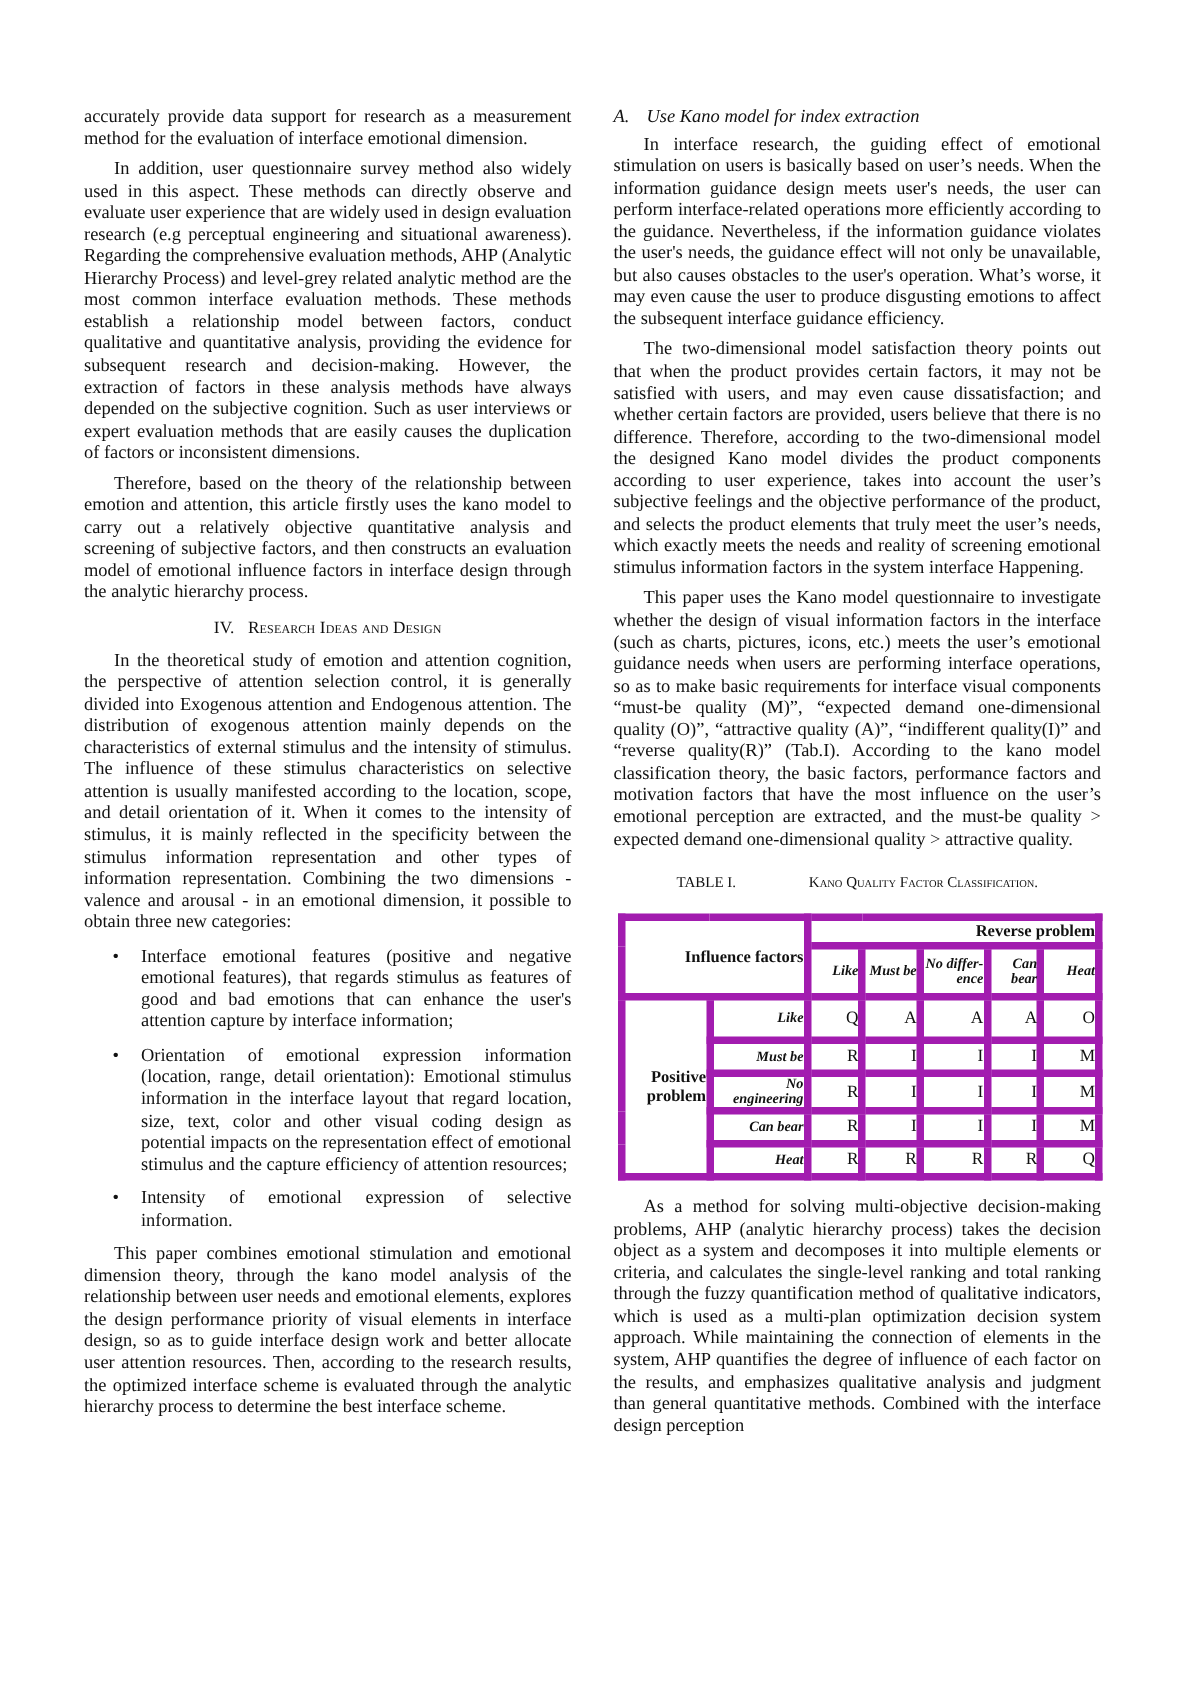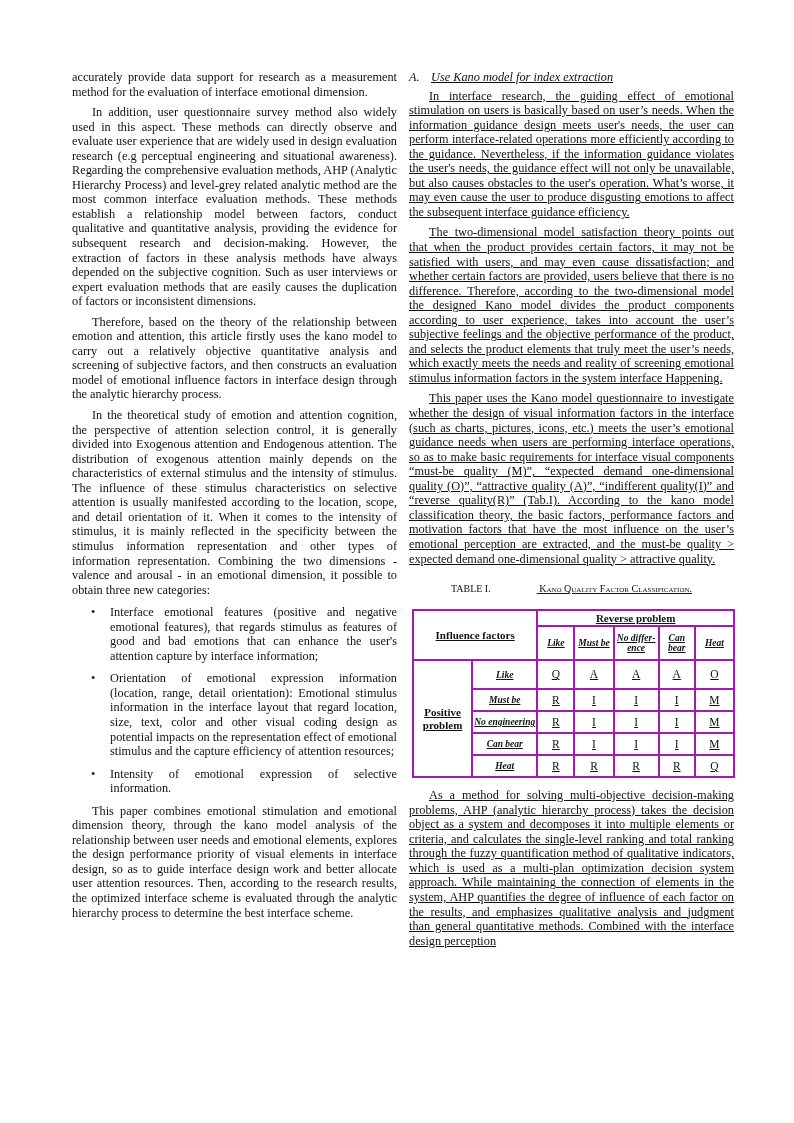--- a/index.html
+++ b/index.html
@@ -1,46 +1,50 @@
 <!DOCTYPE html>
 <html><head>
 <meta charset="utf-8">
 <style>
   html, body { margin: 0; padding: 0; background: #ffffff; }
   body { width: 794px; height: 1123px; position: relative; overflow: hidden;
          font-family: "Liberation Serif", "DejaVu Serif", serif; color: #111; }
   .col { position: absolute; top: 70px; width: 325px; font-size: 12.3px; line-height: 14.55px; }
-  .col-left { left: 72px; }
-  .col-right { left: 409px; text-decoration: underline; }
+  .col-left { left: 56px; }
+  .col-right { left: 409px; }
   p { margin: 0 0 6px 0; text-align: justify; hyphens: none; }
   p.indent { text-indent: 20px; }
   .sec-head { text-align: center; font-size: 11.5px; margin: 10px 0 6px 0; letter-spacing: 0.1px; }
   .sec-head .sc { font-variant: small-caps; }
   .sub-head { font-style: italic; margin: 0 0 4px 0; }
   .sub-head .num { display: inline-block; width: 22px; }
   ul.bullets { list-style: none; margin: 8px 0 8px 0; padding: 0 0 0 38px; }
   ul.bullets li { position: relative; text-align: justify; margin-bottom: 8px; }
   ul.bullets li .dot { position: absolute; left: -19px; top: 0; }
   .tbl-caption { text-align: center; font-size: 10px; margin: 16px 0 12px 0; }
   .tbl-caption .lab { display: inline-block; margin-right: 46px; }
   .tbl-caption .sc { font-variant: small-caps; text-align: center; }
   table.kano { border-collapse: collapse; width: 323px; margin: 0 0 10px 3px; font-size: 11px; }
-  table.kano td { border: 2px solid #a21caf; text-align: center; vertical-align: middle; padding: 0; }
+  table.kano td { border: 5px solid #a21caf; text-align: right; vertical-align: middle; padding: 0; }
   .th-bold { font-weight: bold; }
   .th-it { font-style: italic; font-weight: bold; font-size: 9.5px; line-height: 10px; margin-top: 28px; }
   .cell { font-size: 11.5px; }
 </style>
 </head>
 <body>
 
 <div class="col col-left">
   <p>accurately provide data support for research as a measurement method for the evaluation of interface emotional dimension.</p>
   <p class="indent">In addition, user questionnaire survey method also widely used in this aspect. These methods can directly observe and evaluate user experience that are widely used in design evaluation research (e.g perceptual engineering and situational awareness). Regarding the comprehensive evaluation methods, AHP (Analytic Hierarchy Process) and level-grey related analytic method are the most common interface evaluation methods. These methods establish a relationship model between factors, conduct qualitative and quantitative analysis, providing the evidence for subsequent research and decision-making. However, the extraction of factors in these analysis methods have always depended on the subjective cognition. Such as user interviews or expert evaluation methods that are easily causes the duplication of factors or inconsistent dimensions.</p>
   <p class="indent">Therefore, based on the theory of the relationship between emotion and attention, this article firstly uses the kano model to carry out a relatively objective quantitative analysis and screening of subjective factors, and then constructs an evaluation model of emotional influence factors in interface design through the analytic hierarchy process.</p>
 
+  <div class="sec-head">
+    <span>IV.</span>&nbsp;&nbsp;
+    <span class="sc">Research Ideas and Design</span>
+  </div>
 
   <p class="indent">In the theoretical study of emotion and attention cognition, the perspective of attention selection control, it is generally divided into Exogenous attention and Endogenous attention. The distribution of exogenous attention mainly depends on the characteristics of external stimulus and the intensity of stimulus. The influence of these stimulus characteristics on selective attention is usually manifested according to the location, scope, and detail orientation of it. When it comes to the intensity of stimulus, it is mainly reflected in the specificity between the stimulus information representation and other types of information representation. Combining the two dimensions - valence and arousal - in an emotional dimension, it possible to obtain three new categories:</p>
 
   <ul class="bullets">
     <li>
       <span class="dot">•</span>
       <span>Interface emotional features (positive and negative emotional features), that regards stimulus as features of good and bad emotions that can enhance the user's attention capture by interface information;</span>
     </li>
     <li>
       <span class="dot">•</span>

